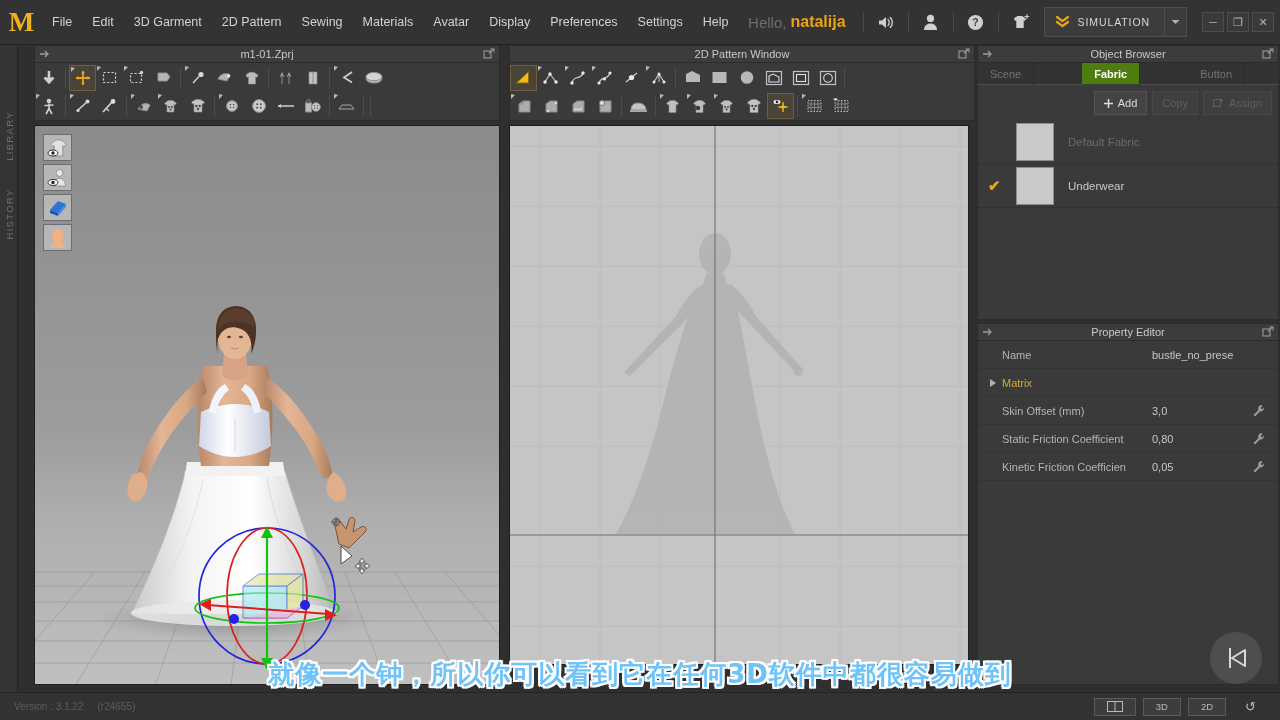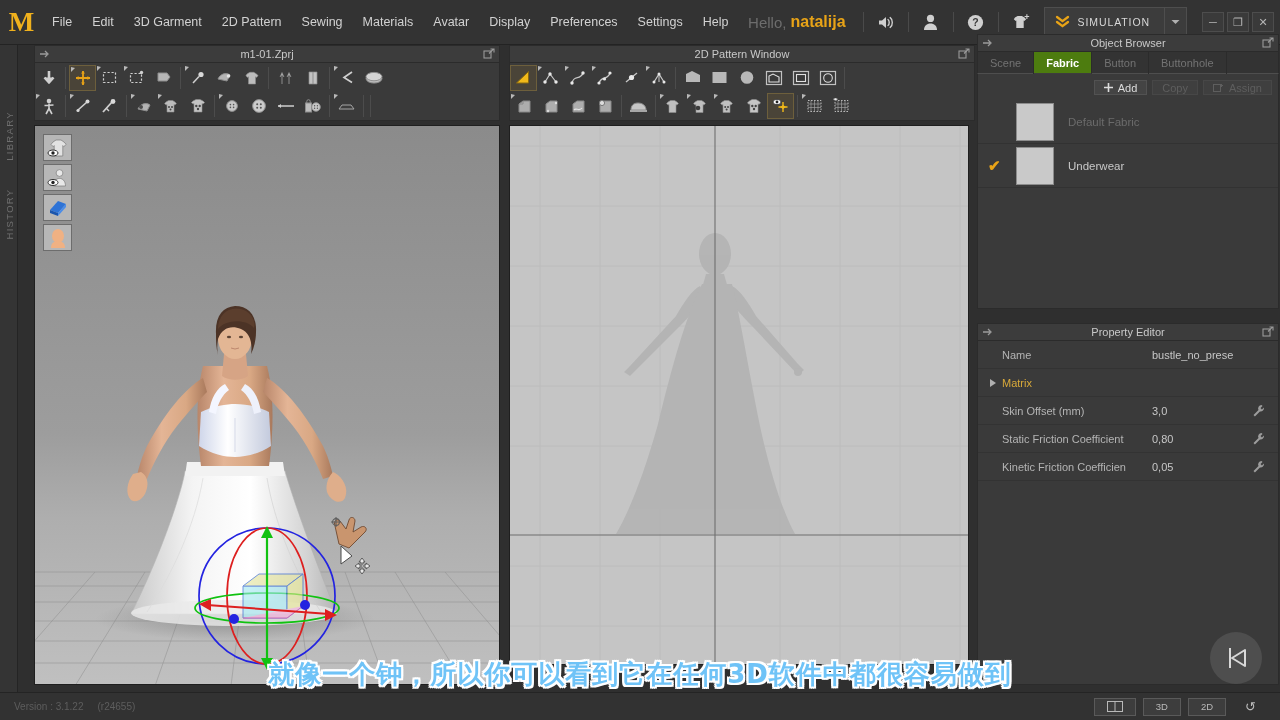--- a/index.html
+++ b/index.html
@@ -111,45 +111,46 @@
     cursor:default; position:relative;
   }
 
   
   #view2d{
     position:absolute; left:509px; top:125px; width:460px; height:540px;
     border:1px solid #1f1f1f; overflow:hidden; background:#c4c4c4;
   }
 
   
-  #objbrowser{ position:absolute; left:977px; top:34px; width:302px; height:275px; }
+  #objbrowser{ position:absolute; left:977px; top:45px; width:302px; height:275px; }
   .ob-tabs{
     display:flex; height:22px; background:#333333;
     border-left:1px solid #2b2b2b; border-right:1px solid #2b2b2b;
     border-bottom:1px solid #4e4e4e;
+    gap:48px;
   }
   .ob-tab{
     padding:0 12px; height:22px; display:flex; align-items:center;
     font-size:11px; color:#737373; cursor:default;
     border-right:1px solid #2b2b2b;
   }
   .ob-tab.active{
     background:#4d7c0f; color:#ffffff;
     border-bottom:1px solid #3d3d3d; margin-bottom:-1px;font-weight:bold;
   }
   .ob-body{
     position:absolute; left:0; top:40px; width:302px; height:235px;
     background:#3a3a3a; border:1px solid #2b2b2b; border-top:none;
   }
   .ob-actions{
     display:flex; justify-content:flex-end; align-items:center;
     padding:6px 6px 5px 0; gap:5px;
   }
   .obtn{
-    display:flex; align-items:center; gap:5px; height:15px; padding:0 9px;
+    display:flex; align-items:center; gap:5px; height:24px; padding:0 9px;
     background:#444444; border:1px solid #525252; font-size:11px; color:#dcdcdc;
     cursor:default;
   }
   .obtn.disabled{ color:#5e5e5e; border-color:#474747; background:#3f3f3f; }
   .ob-row{
     display:flex; align-items:center; height:44px;
     border-bottom:1px solid #323232; padding-left:10px;
   }
   .ob-check{ width:28px; font-size:15px; color:#e8a317; font-weight:bold; }
   .swatch{ width:38px; height:38px; background:#c9c9c9; border:1px solid #8c8c8c; }

